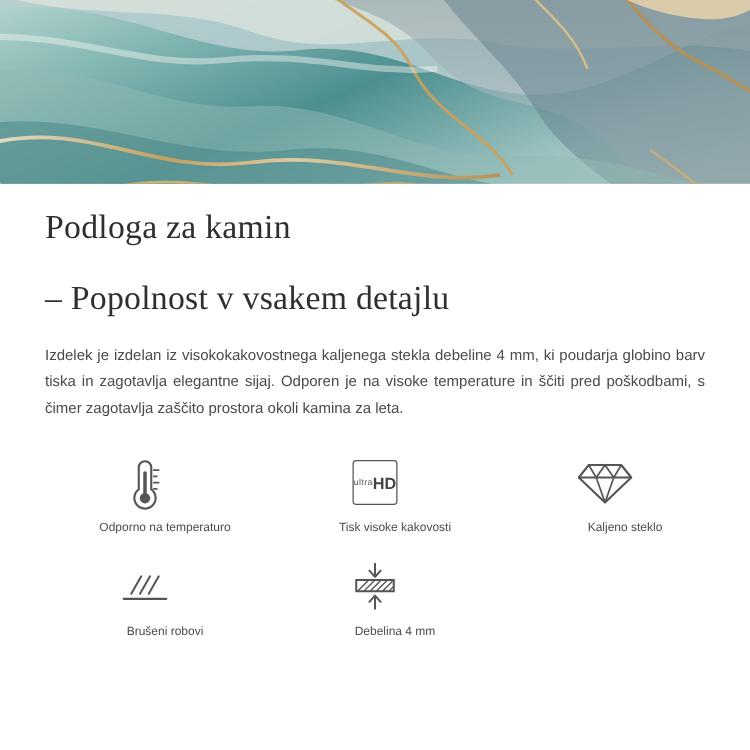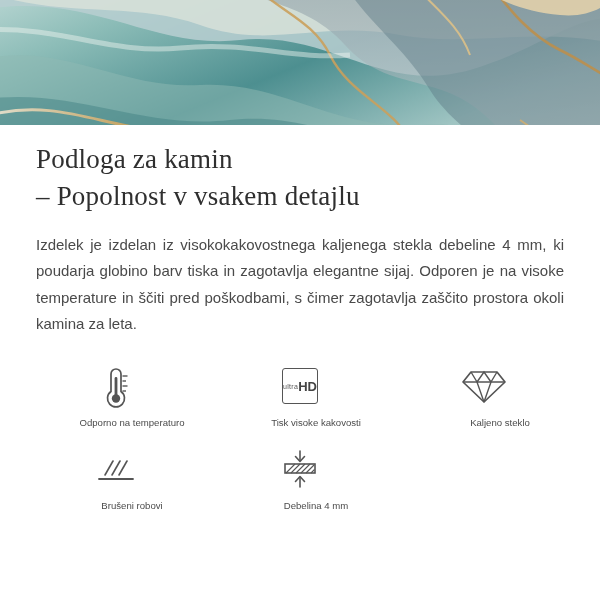--- a/index.html
+++ b/index.html
@@ -56,23 +56,23 @@
   }
   h1.title {
     font-family: "Liberation Serif", serif;
     font-weight: 400;
     font-size: 27px;
     line-height: 1.35;
     color: #2f2f2f;
     margin: 0 0 18px 0;
     letter-spacing: .2px;
   }
-  h1.title .line2 { display: block; }
+  h1.title .line2 { display: block; margin-top: 20px; }
   p.body {
-    font-size: 15px;
+    font-size: 12px;
     line-height: 1.75;
     color: #4a4a4a;
     margin: 0;
     max-width: 528px;
     text-align: justify;
   }
 
   
   .features {
     margin-top: 26px;

